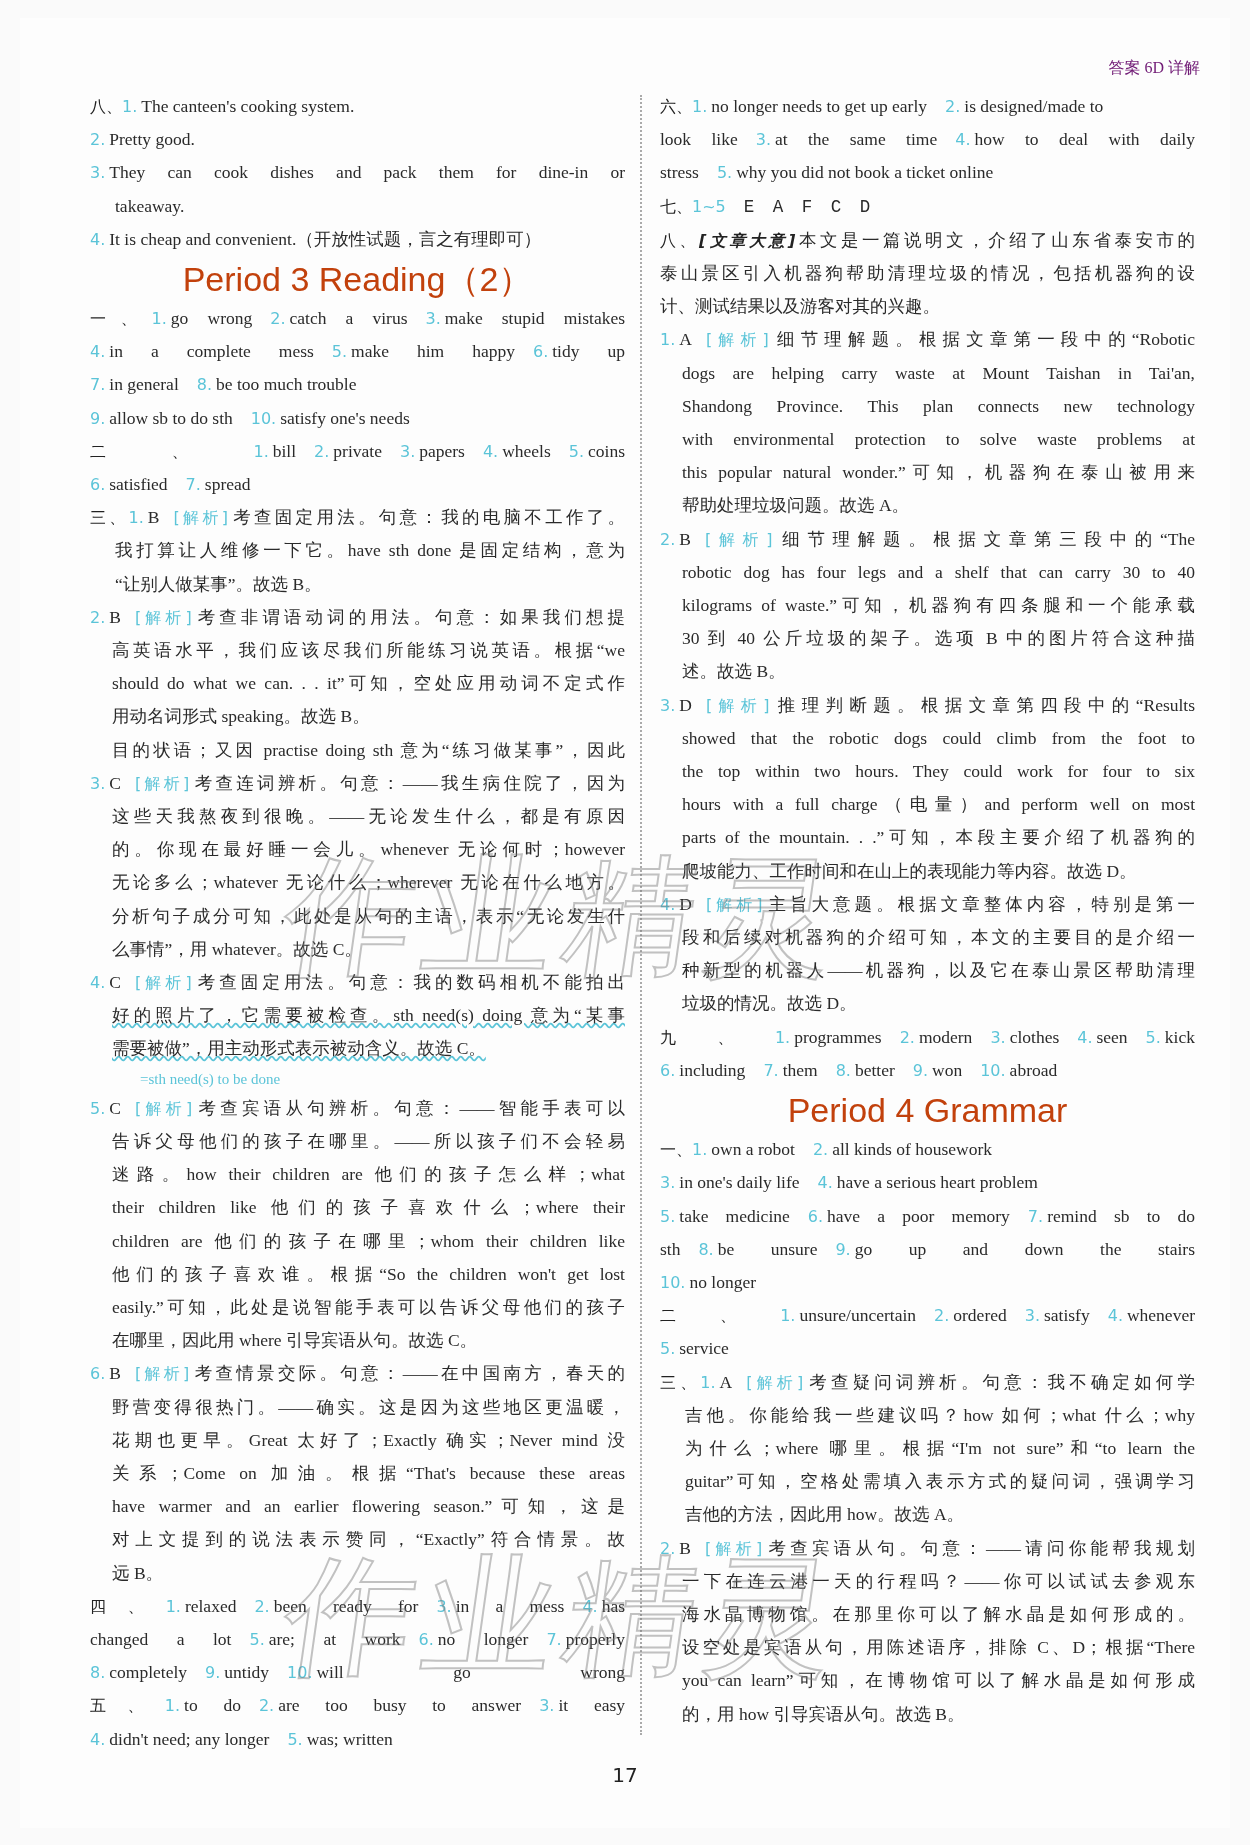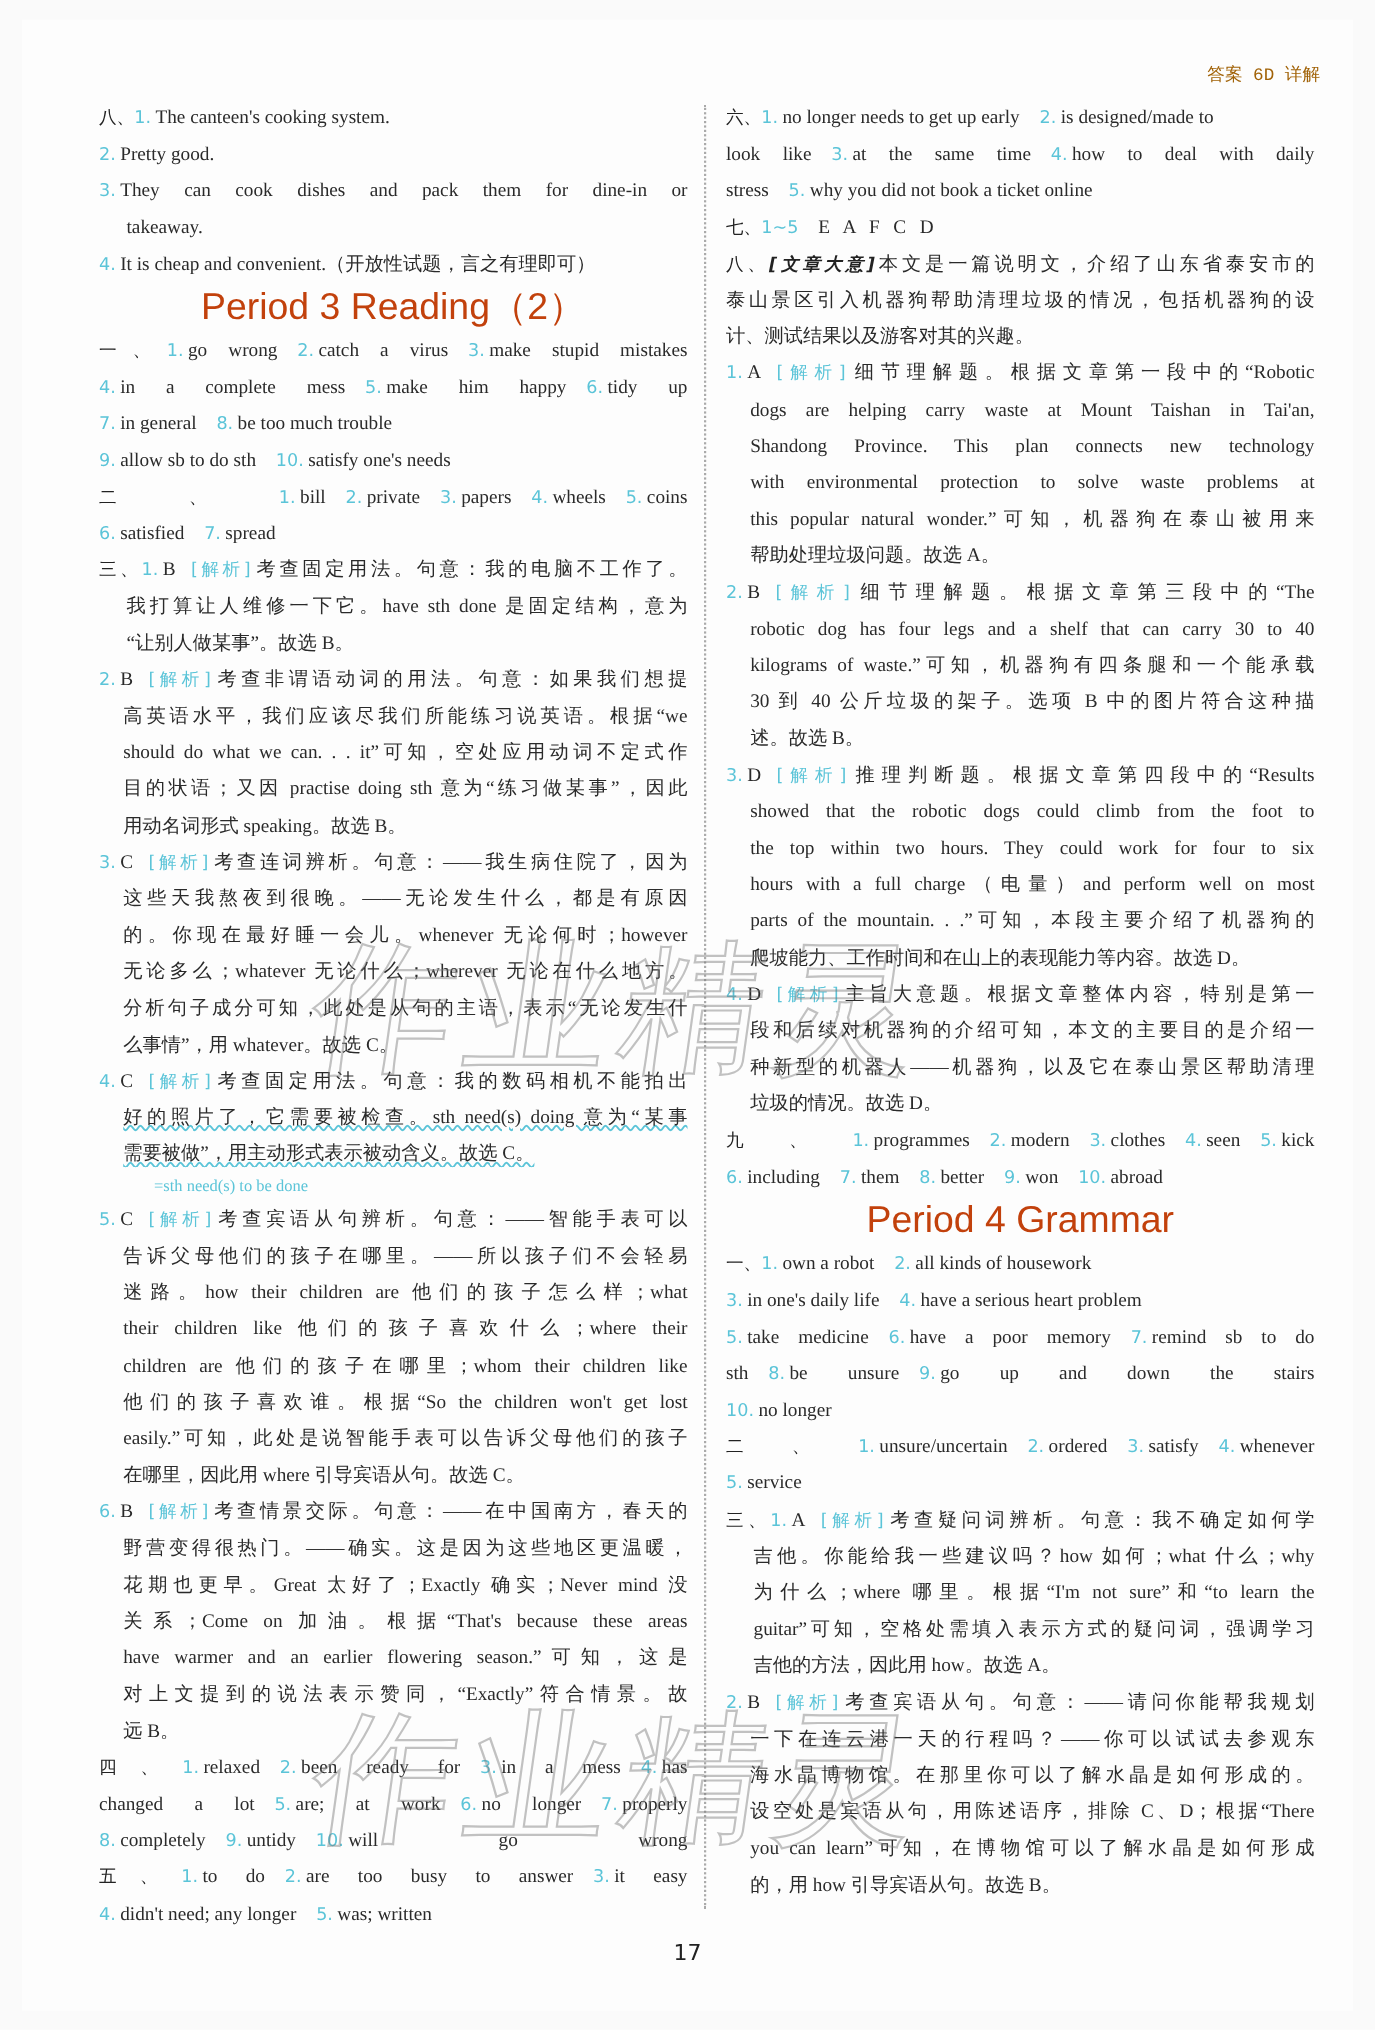--- a/index.html
+++ b/index.html
@@ -3,22 +3,22 @@
 <meta charset="utf-8">
 <style>
   html, body { margin:0; padding:0; }
   body {
     width:1250px; height:1845px; background:#fafafa;
     font-family: "Liberation Serif", "DejaVu Serif", serif;
     color:#2a2a2a; position:relative; overflow:hidden;
   }
   .page { position:absolute; left:20px; top:18px; width:1210px; height:1810px; background:#fdfdfd; }
   .header-right {
-    position:absolute; right:50px; top:58px; font-size:16px; color:#a16207;
-    font-family: Liberation Mono, monospace;
+    position:absolute; right:50px; top:58px; font-size:16px; color:#701a75;
+    font-family: Liberation Serif, serif;
   }
   .col { position:absolute; top:90px; font-size:17.5px; line-height:33.2px; }
   .col-left { left:90px; width:535px; }
   .col-right { left:660px; width:535px; }
   .divider {
     position:absolute; left:640px; top:95px; height:1640px; width:0;
     border-left:2px dotted #aaa;
   }
   .line { white-space:nowrap; display:block; }
   .just { text-align:justify; text-align-last:justify; white-space:normal; }
@@ -65,22 +65,22 @@
     <div class="line"><span><span class="num">7.</span><span>in general</span></span><span class="gap"></span><span><span class="num">8.</span><span>be too much trouble</span></span></div>
     <div class="line"><span><span class="num">9.</span><span>allow sb to do sth</span></span><span class="gap"></span><span><span class="num">10.</span><span>satisfy one's needs</span></span></div>
     <div class="line just"><span class="sec">二、</span><span><span class="num">1.</span><span>bill</span></span><span class="gap"></span><span><span class="num">2.</span><span>private</span></span><span class="gap"></span><span><span class="num">3.</span><span>papers</span></span><span class="gap"></span><span><span class="num">4.</span><span>wheels</span></span><span class="gap"></span><span><span class="num">5.</span><span>coins</span></span></div>
     <div class="line"><span><span class="num">6.</span><span>satisfied</span></span><span class="gap"></span><span><span class="num">7.</span><span>spread</span></span></div>
     <div class="line just"><span class="sec">三、</span><span class="num">1.</span><span>B</span><span class="tag">[解析]</span><span>考查固定用法。句意：我的电脑不工作了。</span></div>
     <div class="line just indent"><span>我打算让人维修一下它。have sth done 是固定结构，意为</span></div>
     <div class="line indent"><span>“让别人做某事”。故选 B。</span></div>
     <div class="line just"><span class="num">2.</span><span>B</span><span class="tag">[解析]</span><span>考查非谓语动词的用法。句意：如果我们想提</span></div>
     <div class="line just indent2"><span>高英语水平，我们应该尽我们所能练习说英语。根据“we</span></div>
     <div class="line just indent2"><span>should do what we can. . . it”可知，空处应用动词不定式作</span></div>
+    <div class="line indent2"><span>用动名词形式 speaking。故选 B。</span></div>
     <div class="line just indent2"><span>目的状语；又因 practise doing sth 意为“练习做某事”，因此</span></div>
-    <div class="line indent2"><span>用动名词形式 speaking。故选 B。</span></div>
     <div class="line just"><span class="num">3.</span><span>C</span><span class="tag">[解析]</span><span>考查连词辨析。句意：——我生病住院了，因为</span></div>
     <div class="line just indent2"><span>这些天我熬夜到很晚。——无论发生什么，都是有原因</span></div>
     <div class="line just indent2"><span>的。你现在最好睡一会儿。whenever 无论何时；however</span></div>
     <div class="line just indent2"><span>无论多么；whatever 无论什么；wherever 无论在什么地方。</span></div>
     <div class="line just indent2"><span>分析句子成分可知，此处是从句的主语，表示“无论发生什</span></div>
     <div class="line indent2"><span>么事情”，用 whatever。故选 C。</span></div>
     <div class="line just"><span class="num">4.</span><span>C</span><span class="tag">[解析]</span><span>考查固定用法。句意：我的数码相机不能拍出</span></div>
     <div class="line just indent2"><span class="wavy">好的照片了，它需要被检查。sth need(s) doing 意为“某事</span></div>
     <div class="line indent2"><span class="wavy">需要被做”，用主动形式表示被动含义。故选 C。</span></div>
     <div class="note">=sth need(s) to be done</div>
@@ -102,21 +102,21 @@
     <div class="line just"><span class="sec">四、</span><span><span class="num">1.</span><span>relaxed</span></span><span class="gap"></span><span><span class="num">2.</span><span>been ready for</span></span><span class="gap"></span><span><span class="num">3.</span><span>in a mess</span></span><span class="gap"></span><span><span class="num">4.</span><span>has</span></span></div>
     <div class="line just"><span><span>changed a lot</span></span><span class="gap"></span><span><span class="num">5.</span><span>are; at work</span></span><span class="gap"></span><span><span class="num">6.</span><span>no longer</span></span><span class="gap"></span><span><span class="num">7.</span><span>properly</span></span></div>
     <div class="line just"><span><span class="num">8.</span><span>completely</span></span><span class="gap"></span><span><span class="num">9.</span><span>untidy</span></span><span class="gap"></span><span><span class="num">10.</span><span>will go wrong</span></span></div>
     <div class="line just"><span class="sec">五、</span><span><span class="num">1.</span><span>to do</span></span><span class="gap"></span><span><span class="num">2.</span><span>are too busy to answer</span></span><span class="gap"></span><span><span class="num">3.</span><span>it easy</span></span></div>
     <div class="line"><span><span class="num">4.</span><span>didn't need; any longer</span></span><span class="gap"></span><span><span class="num">5.</span><span>was; written</span></span></div>
   </div>
 <div class="col col-right" id="col-right">
     <div class="line"><span class="sec">六、</span><span><span class="num">1.</span><span>no longer needs to get up early</span></span><span class="gap"></span><span><span class="num">2.</span><span>is designed/made to</span></span></div>
     <div class="line just"><span><span>look like</span></span><span class="gap"></span><span><span class="num">3.</span><span>at the same time</span></span><span class="gap"></span><span><span class="num">4.</span><span>how to deal with daily</span></span></div>
     <div class="line"><span><span>stress</span></span><span class="gap"></span><span><span class="num">5.</span><span>why you did not book a ticket online</span></span></div>
-    <div class="line"><span class="sec">七、</span><span class="num">1~5</span><span style="letter-spacing: 4px; margin-left: 14px;">E A F C D</span></div>
+    <div class="line"><span class="sec">七、</span><span class="num">1~5</span><span style="letter-spacing: 4px; margin-left: 14px; font-family: Liberation Mono, monospace;">E A F C D</span></div>
     <div class="line just"><span class="sec">八、</span><span class="sec" style="font-weight: bold; font-style: italic;">[文章大意]</span><span>本文是一篇说明文，介绍了山东省泰安市的</span></div>
     <div class="line just"><span>泰山景区引入机器狗帮助清理垃圾的情况，包括机器狗的设</span></div>
     <div class="line"><span>计、测试结果以及游客对其的兴趣。</span></div>
     <div class="line just"><span class="sec"></span><span class="num">1.</span><span>A</span><span class="tag">[解析]</span><span>细节理解题。根据文章第一段中的“Robotic</span></div>
     <div class="line just indent2"><span>dogs are helping carry waste at Mount Taishan in Tai'an,</span></div>
     <div class="line just indent2"><span>Shandong Province. This plan connects new technology</span></div>
     <div class="line just indent2"><span>with environmental protection to solve waste problems at</span></div>
     <div class="line just indent2"><span>this popular natural wonder.”可知，机器狗在泰山被用来</span></div>
     <div class="line indent2"><span>帮助处理垃圾问题。故选 A。</span></div>
     <div class="line just"><span class="num">2.</span><span>B</span><span class="tag">[解析]</span><span>细节理解题。根据文章第三段中的“The</span></div>

